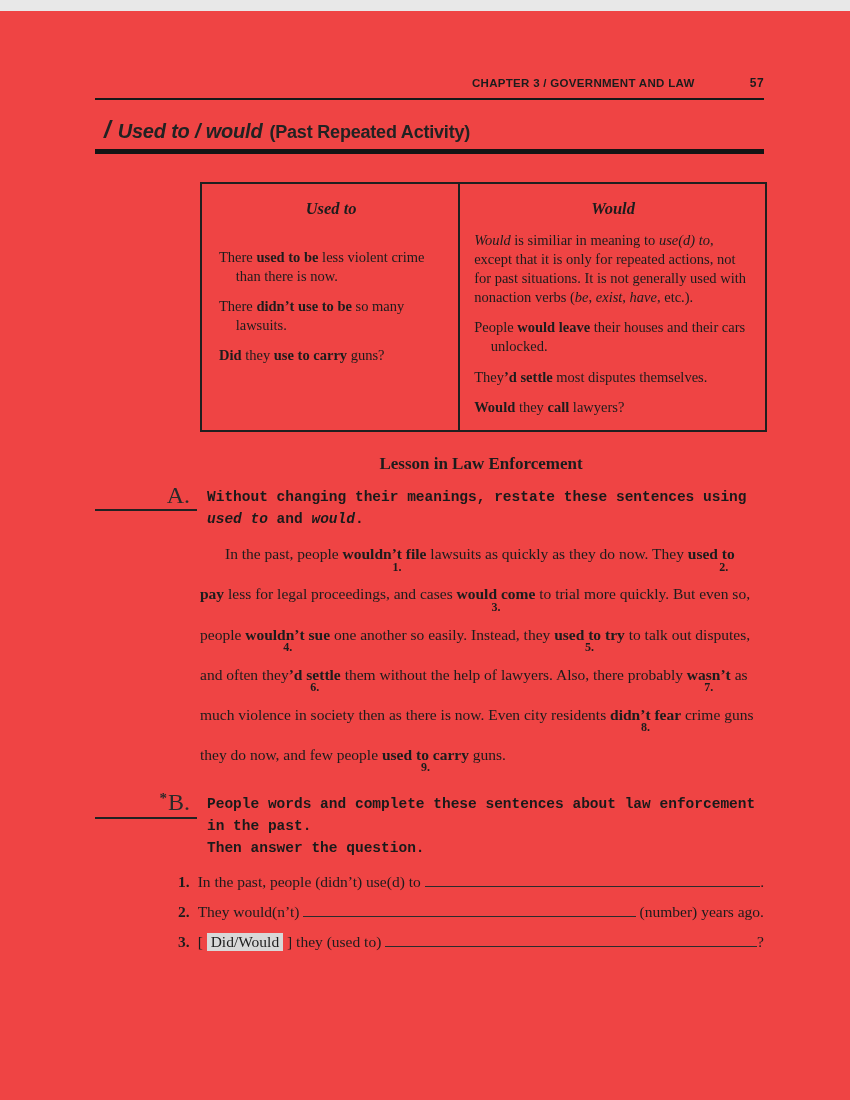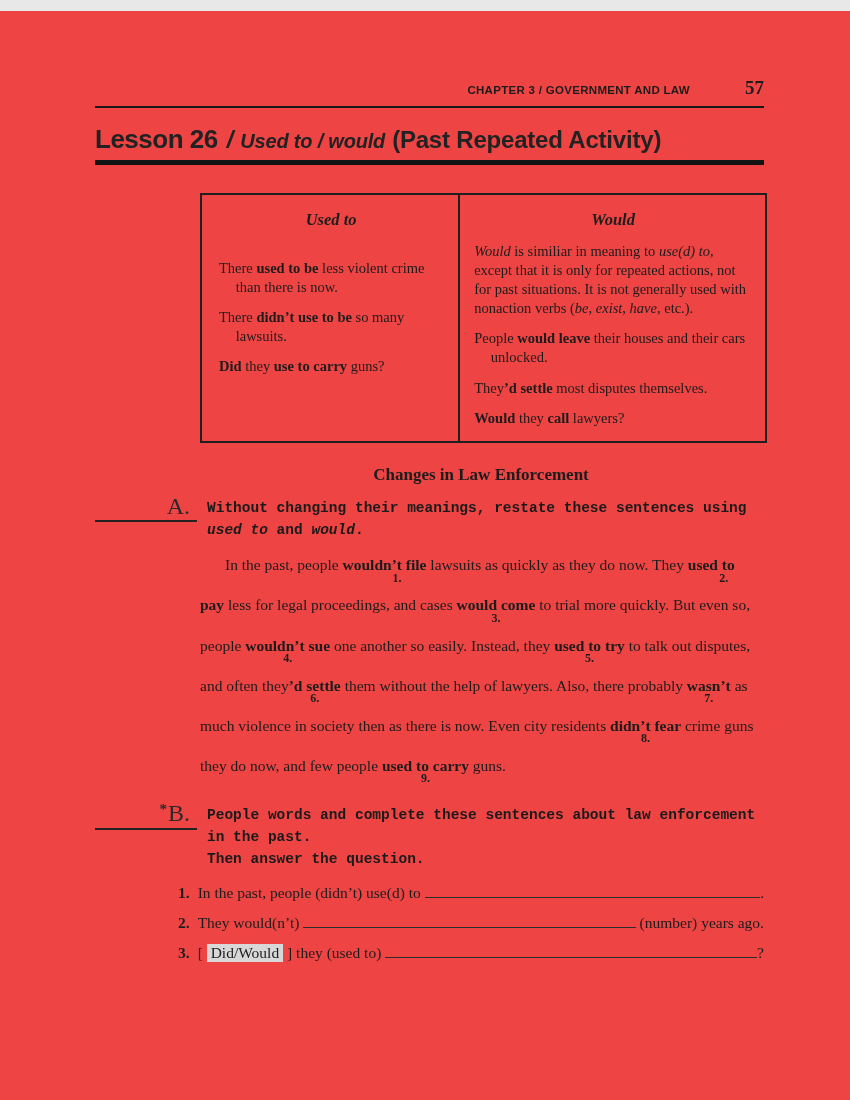--- a/index.html
+++ b/index.html
@@ -21,37 +21,37 @@
     border-bottom:2px solid #181818;
     padding-bottom:7px;
   }
   .hdr-chapter{
     margin-left:auto;
     font-family:"Liberation Sans",sans-serif;
     font-weight:bold;font-size:11.5px;letter-spacing:.3px;
   }
   .hdr-page{
     margin-left:55px;
-    font-family:Liberation Serif, serif;
-    font-weight:bold;font-size:19px;
+    font-family:Liberation Mono, monospace;
+    font-weight:bold;font-size:12px;
   }
 
   
   .title{
     margin-top:16px;
     display:flex;align-items:baseline;
     border-bottom:5px solid #141414;
     padding-bottom:5px;
     font-family:"Liberation Sans",sans-serif;
     font-weight:bold;color:#222;
   }
   .t-number{font-size:26px;letter-spacing:-.5px;}
   .t-slash{font-size:24px;font-style:italic;margin:0 7px 0 9px;}
   .t-italic{font-size:20px;font-style:italic;letter-spacing:-.2px;}
-  .t-rest{font-size:24px;margin-left:7px;letter-spacing:-.2px;}
+  .t-rest{font-size:18px;margin-left:7px;letter-spacing:-.2px;}
 
   
   .gbox{
     width:567px;
     margin:28px 0 0 105px;
     border:2px solid #1f1f1f;
     display:grid;
     grid-template-columns:45.5% 54.5%;
     box-sizing:border-box;
   }
@@ -119,21 +119,20 @@
 
 <div class="page">
   <div class="content">
 
     <div class="hdr">
       <span class="hdr-chapter">CHAPTER 3  /  GOVERNMENT AND LAW</span>
       <span class="hdr-page">57</span>
     </div>
 
     <div class="title">
-      <span class="t-number">Lesson 26</span>
       <span class="t-slash">/</span>
       <span class="t-italic">Used to / would</span>
       <span class="t-rest">(Past Repeated Activity)</span>
     </div>
 
     <div class="gbox">
       <div class="gcol gcol-left">
         <div class="gtitle">Used to</div>
         <div class="gex gex-first"><span>There </span><span class="b">used to be</span><span> less violent crime than there is now.</span></div>
         <div class="gex"><span>There </span><span class="b">didn’t use to be</span><span> so many lawsuits.</span></div>
@@ -141,21 +140,21 @@
       </div>
       <div class="gcol gcol-right">
         <div class="gtitle">Would</div>
         <div class="gbody"><span class="i">Would</span><span> is similiar in meaning to </span><span class="i">use(d) to</span><span>, except that it is only for repeated actions, not for past situations. It is not generally used with nonaction verbs (</span><span class="i">be</span><span>, </span><span class="i">exist</span><span>, </span><span class="i">have</span><span>, etc.).</span></div>
         <div class="gex gex-first"><span>People </span><span class="b">would leave</span><span> their houses and their cars unlocked.</span></div>
         <div class="gex"><span>They</span><span class="b">’d settle</span><span> most disputes themselves.</span></div>
         <div class="gex"><span class="b">Would</span><span> they </span><span class="b">call</span><span> lawyers?</span></div>
       </div>
     </div>
 
-    <div class="sect-heading">Changes in Law Enforcement</div>
+    <div class="sect-heading">Lesson in Law Enforcement</div>
 
     <div class="ex-head">
       <div class="ex-label">
         <span>A.</span>
       </div>
       <div class="ex-instr"><span>Without changing their meanings, restate these sentences using </span><span class="i">used to</span><span> and </span><span class="i">would</span><span>.</span></div>
     </div>
 
     <div class="a-para">
       <div class="a-line a-line-first"><span>In the past, people </span><span class="b numbered">wouldn’t file<span class="num">1.</span></span><span> lawsuits as quickly as they do now. They </span><span class="b numbered">used to<span class="num">2.</span></span></div>

